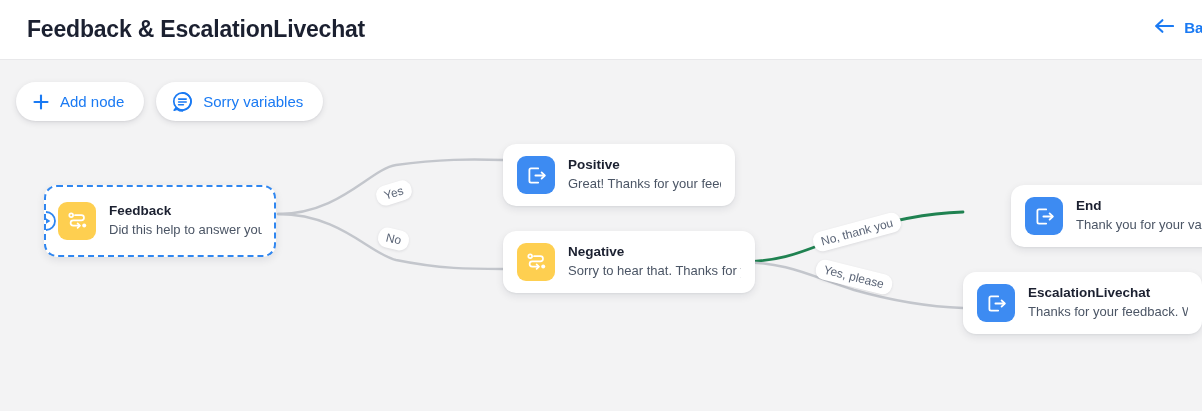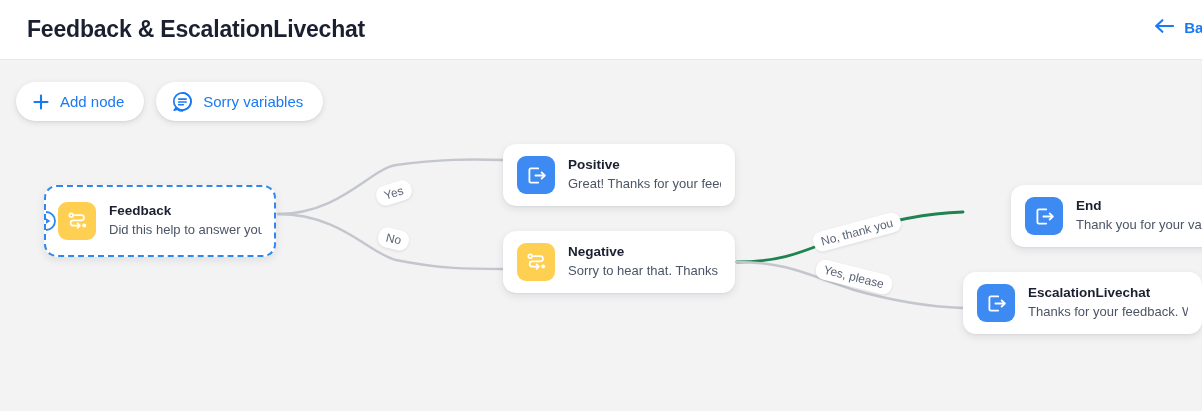--- a/index.html
+++ b/index.html
@@ -162,21 +162,21 @@
     color: #5b6577;
     white-space: nowrap;
     box-shadow: 0 1px 3px rgba(16,24,40,0.10);
     z-index: 10;
     cursor: pointer;
   }
 
   
   #node-feedback    { left: 44px;  top: 124px; width: 232px; }
   #node-positive    { left: 503px; top: 83px;  width: 232px; }
-  #node-negative    { left: 503px; top: 170px; width: 232px; }
+  #node-negative    { left: 503px; top: 170px; width: 252px; }
   #node-end         { left: 1011px; top: 124px; width: 239px; }
   #node-escalation  { left: 963px; top: 211px; width: 239px; }
 </style>
 </head>
 <body>
 
 <div class="header">
   <div class="page-title">Feedback &amp; EscalationLivechat</div>
   <div class="back-link">
     <span class="back-arrow">

